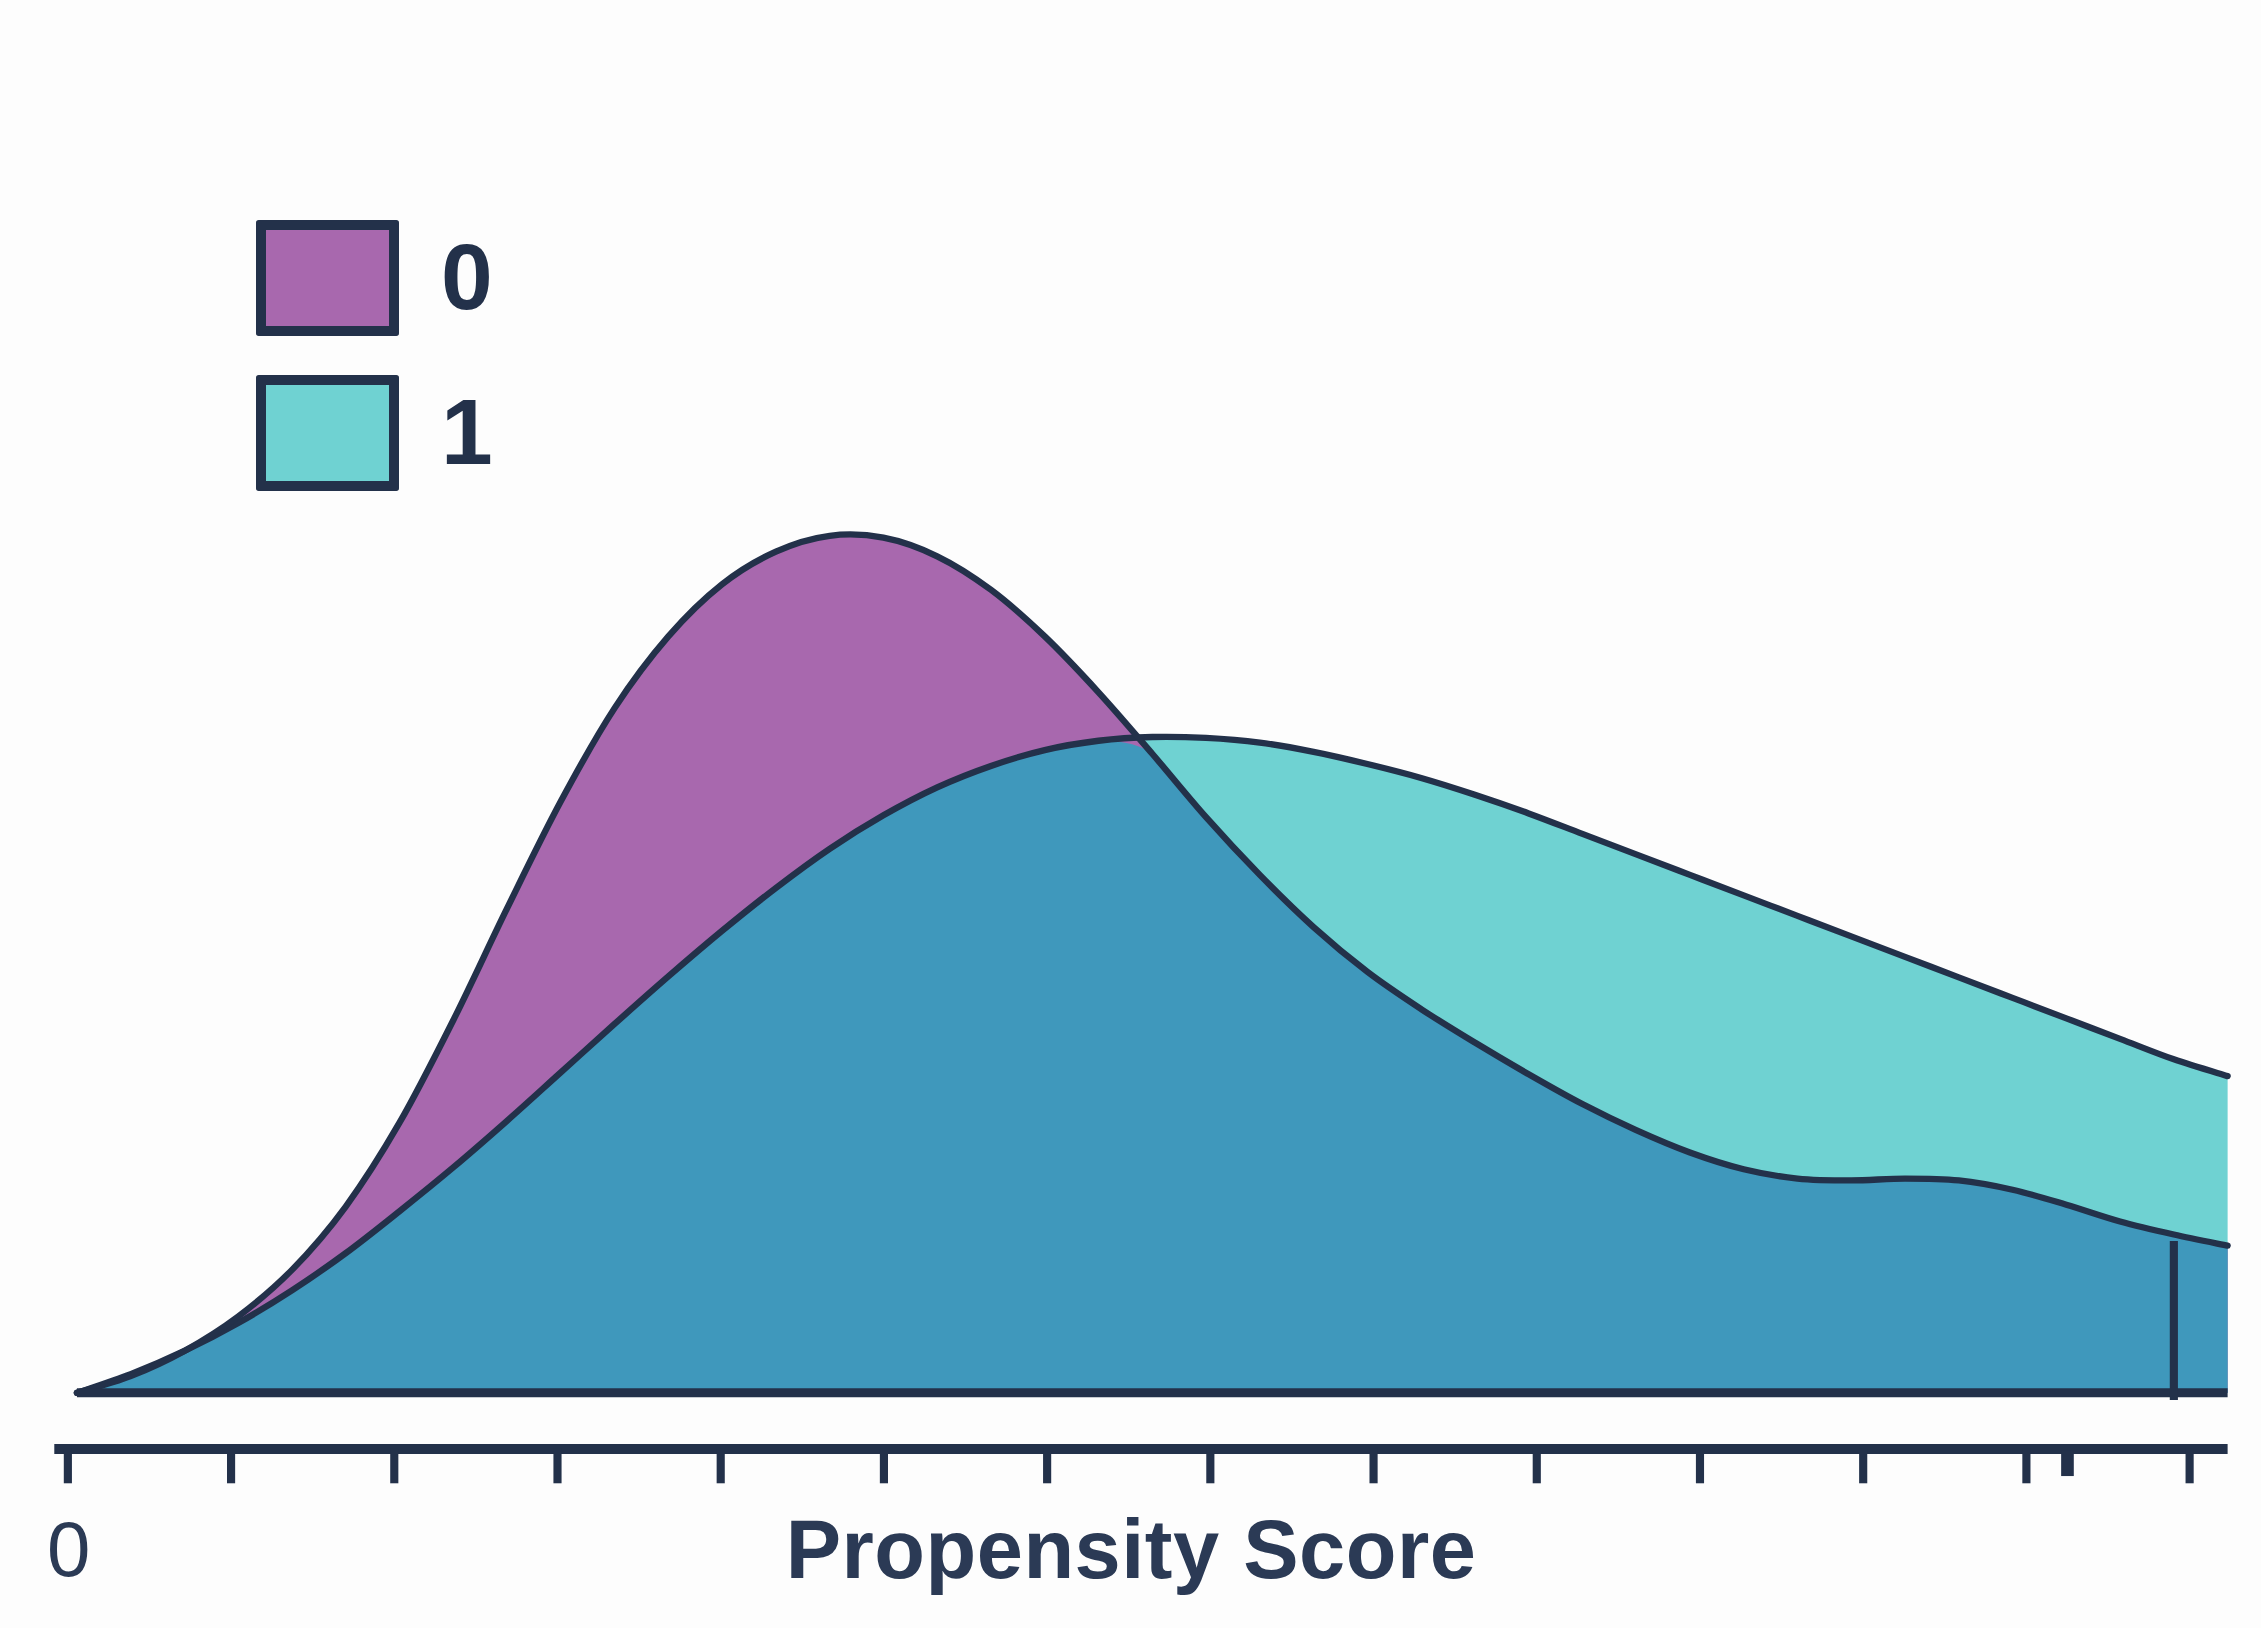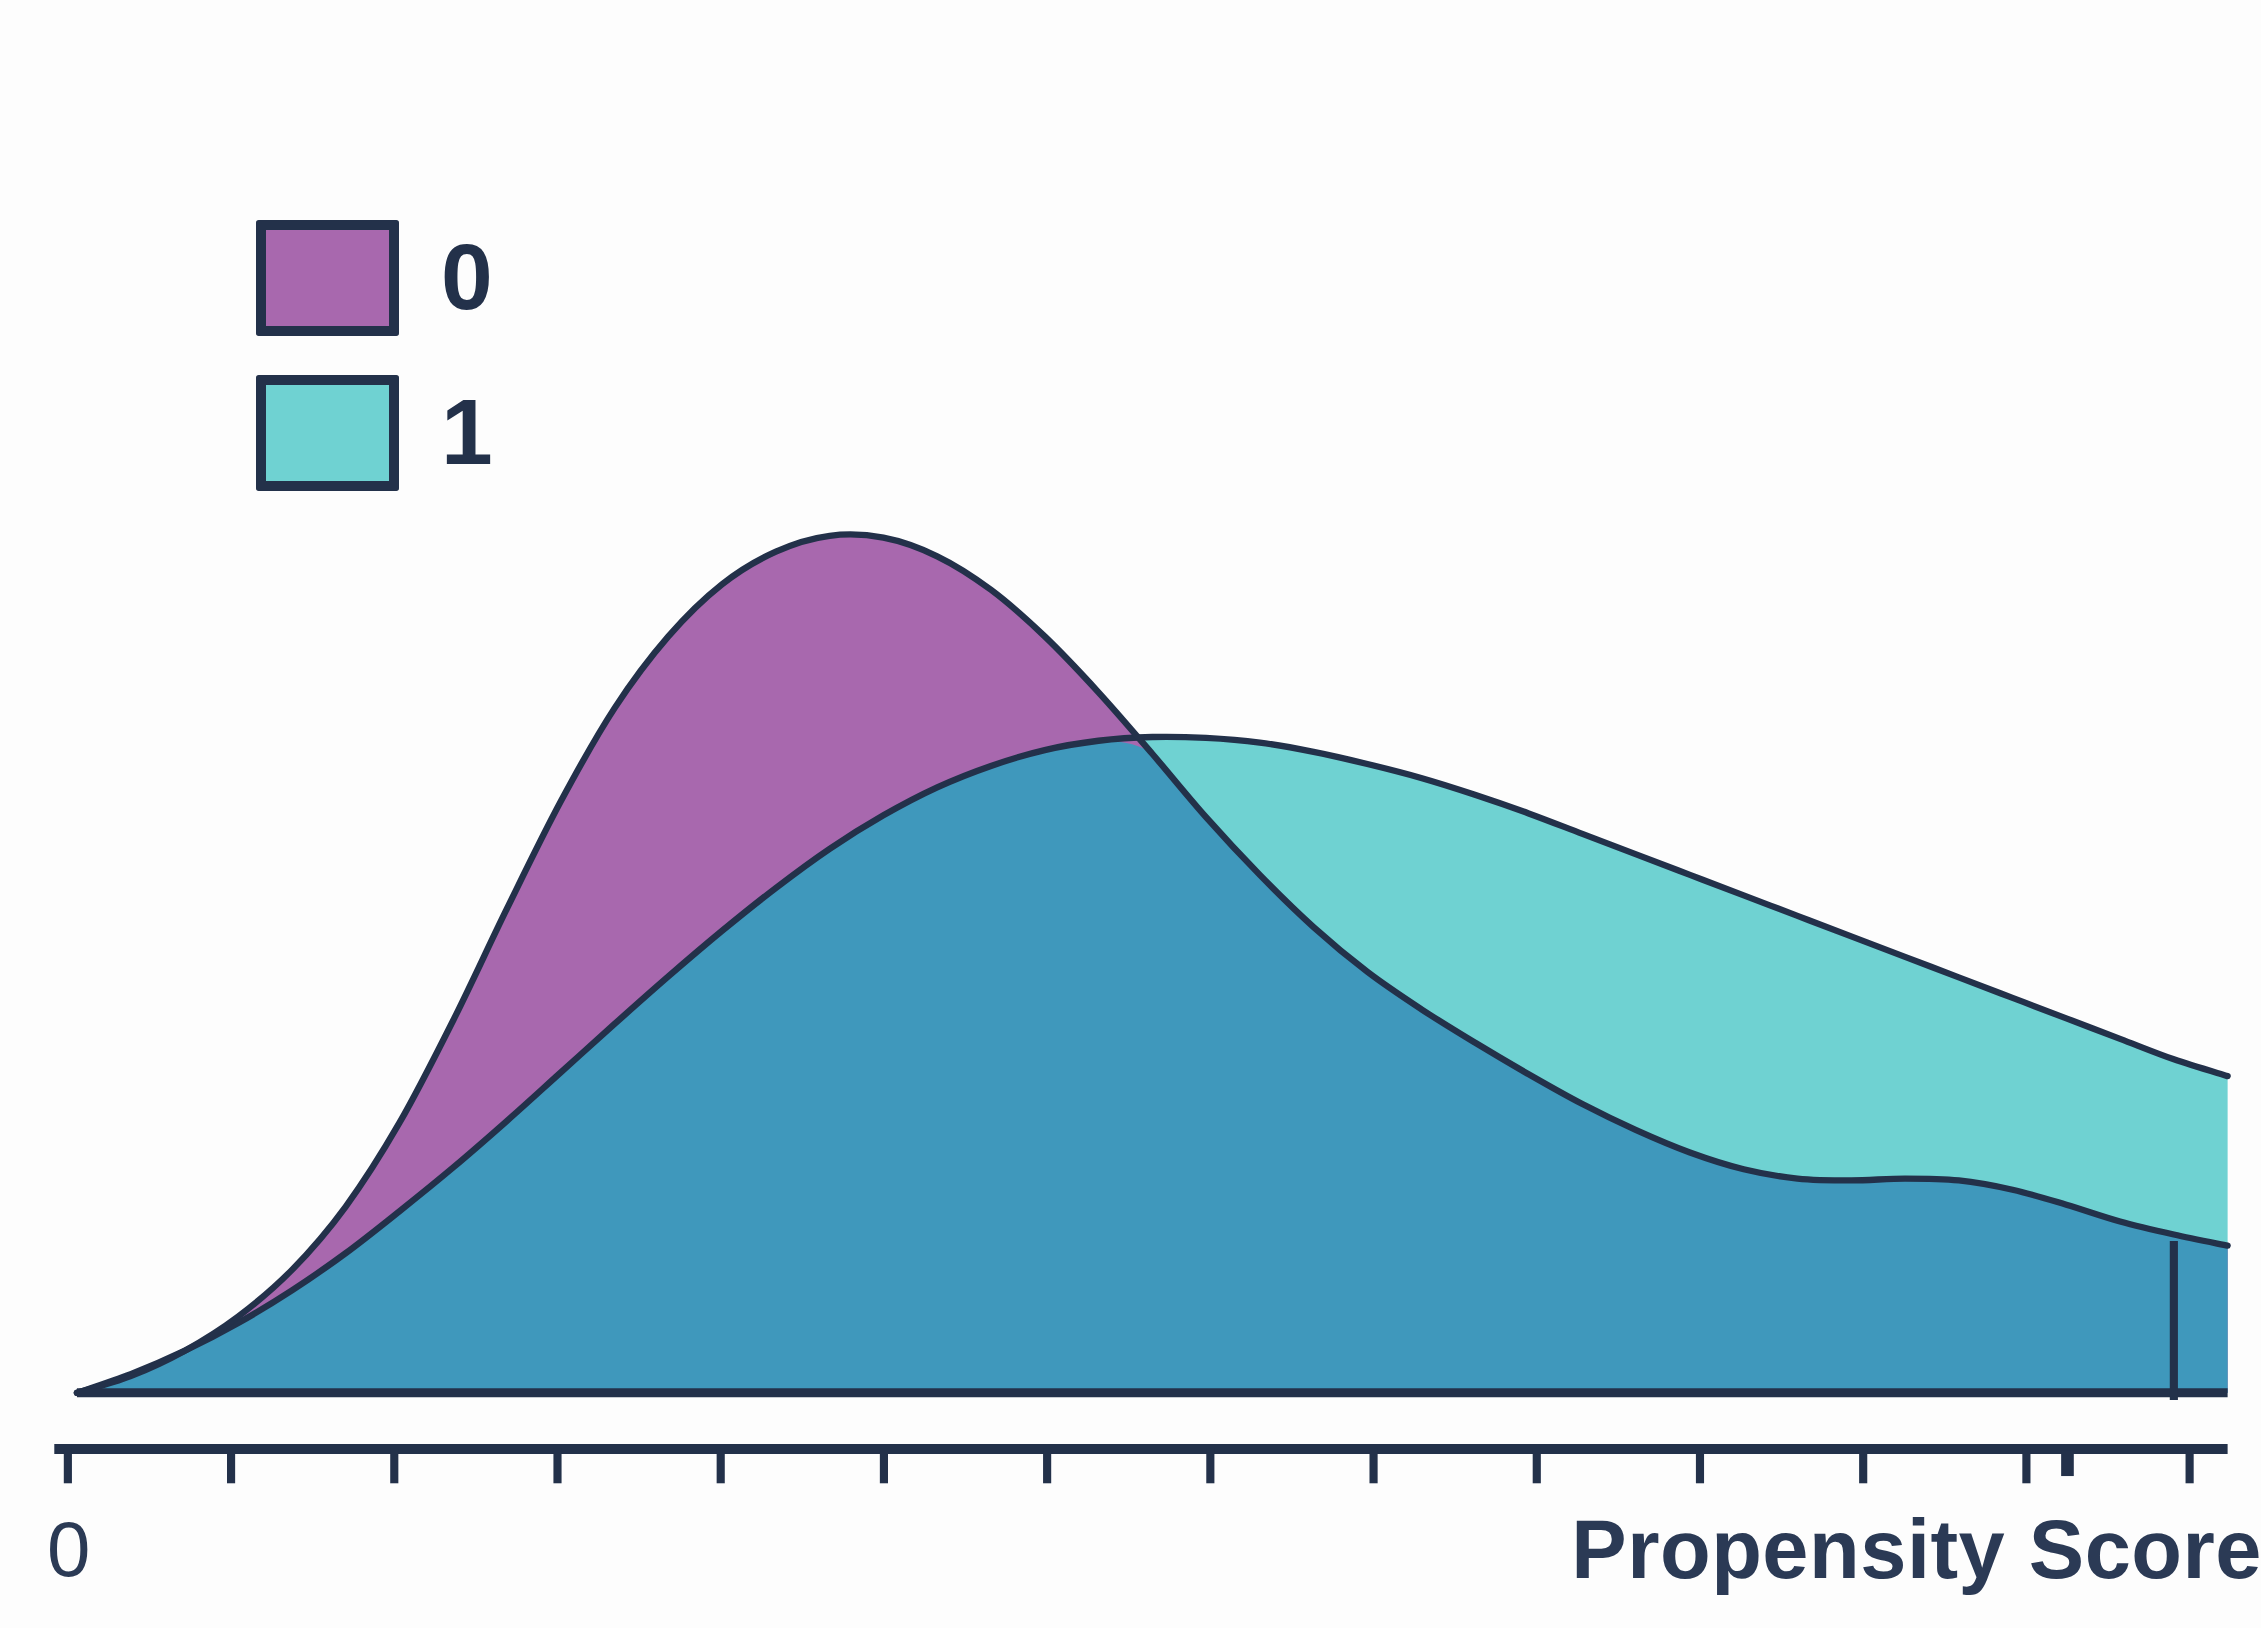--- a/index.html
+++ b/index.html
@@ -55,21 +55,21 @@
     color: #23314a;
     line-height: 0.9;
     letter-spacing: -0.9px;
   }
   
   #x-axis-label {
     position: absolute;
     left: 0;
     top: 1502px;
     width: 2262px;
-    text-align: right;
+    text-align: center;
     font-size: 83px;
     font-weight: bold;
     color: #2b3a55;
     letter-spacing: 0.5px;
   }
   #x-origin-tick-label {
     position: absolute;
     left: 47px;
     top: 1504px;
     font-size: 78px;

